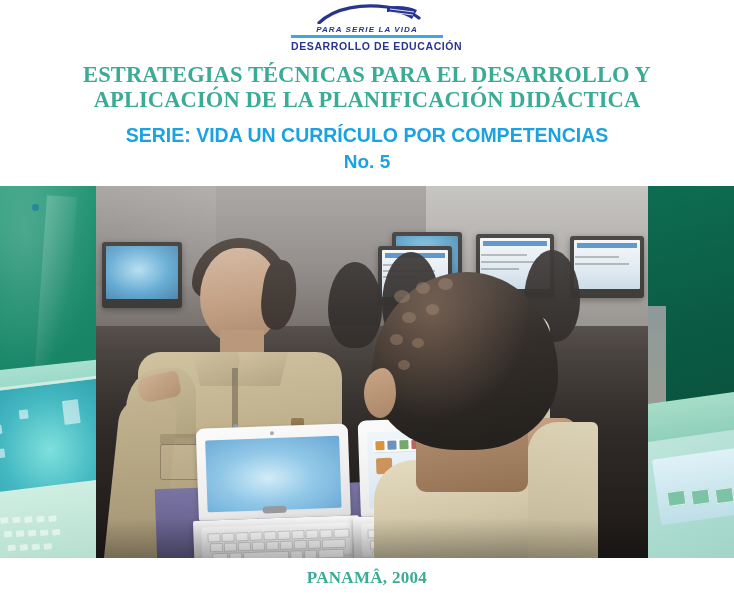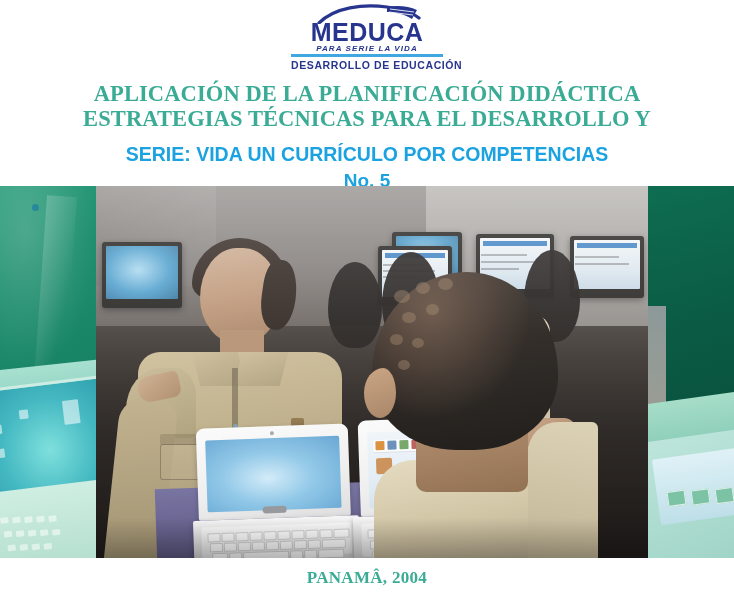--- a/index.html
+++ b/index.html
@@ -511,30 +511,29 @@
 
     <span class="logo-arc">
       <svg width="152" height="20" viewBox="0 0 152 20">
         <path d="M28 19 C44 3, 72 0, 96 3 C112 5, 122 9, 128 14" fill="none" stroke="#27358f" stroke-width="3.2" stroke-linecap="round"></path>
         <path d="M96 3 C106 1, 118 2, 126 6 L121 15 C113 10, 104 8, 96 8 Z" fill="#27358f"></path>
         <path d="M99 5 L123 8" stroke="#ffffff" stroke-width="1" opacity=".85"></path>
         <path d="M98 8 L122 11" stroke="#ffffff" stroke-width="1" opacity=".85"></path>
       </svg>
     </span>
 
-    <div class="logo-word">MEDUCA</div>
     <div class="logo-tag">PARA SERIE LA VIDA</div>
     <div class="logo-rule"></div>
     <div class="logo-min">DESARROLLO DE EDUCACIÓN</div>
   </div>
 </div>
 
 <div class="title-main">
+  <span class="l">ESTRATEGIAS TÉCNICAS PARA EL DESARROLLO Y</span>
   <span class="l">APLICACIÓN DE LA PLANIFICACIÓN DIDÁCTICA</span>
-  <span class="l">ESTRATEGIAS TÉCNICAS PARA EL DESARROLLO Y</span>
 </div>
 
 <div class="subtitle">SERIE: VIDA UN CURRÍCULO POR COMPETENCIAS</div>
 <div class="subnum">No. 5</div>
 
 <div class="photo-band">
 
   <div class="bg-left">
     <div class="bgl-shirt"></div>
     <div class="bgl-fold"></div>

